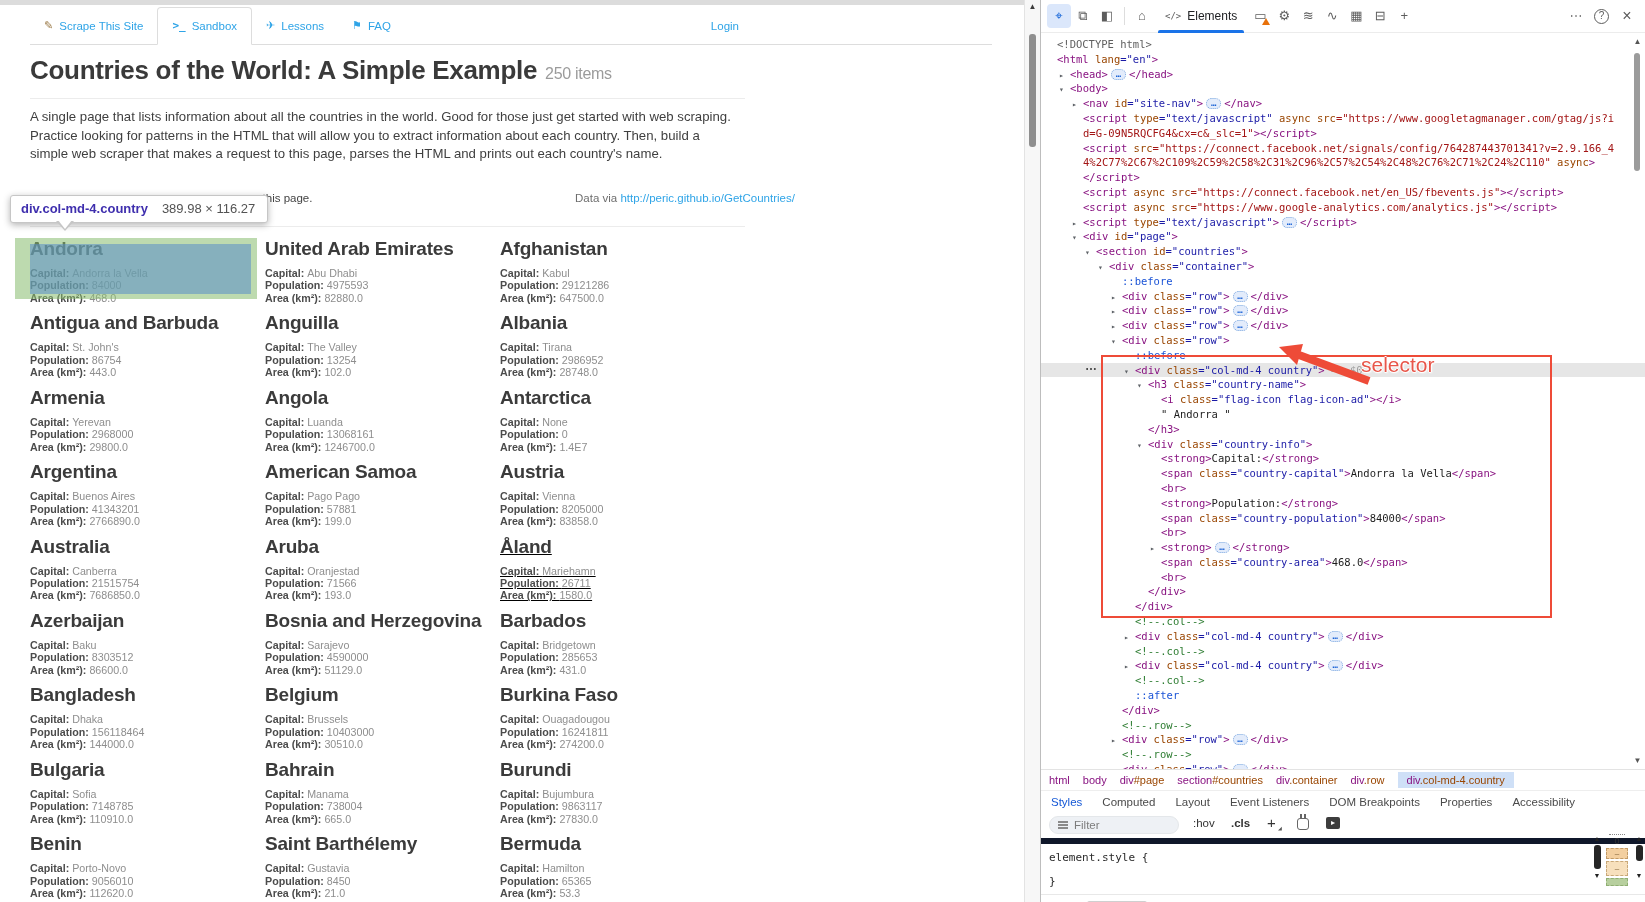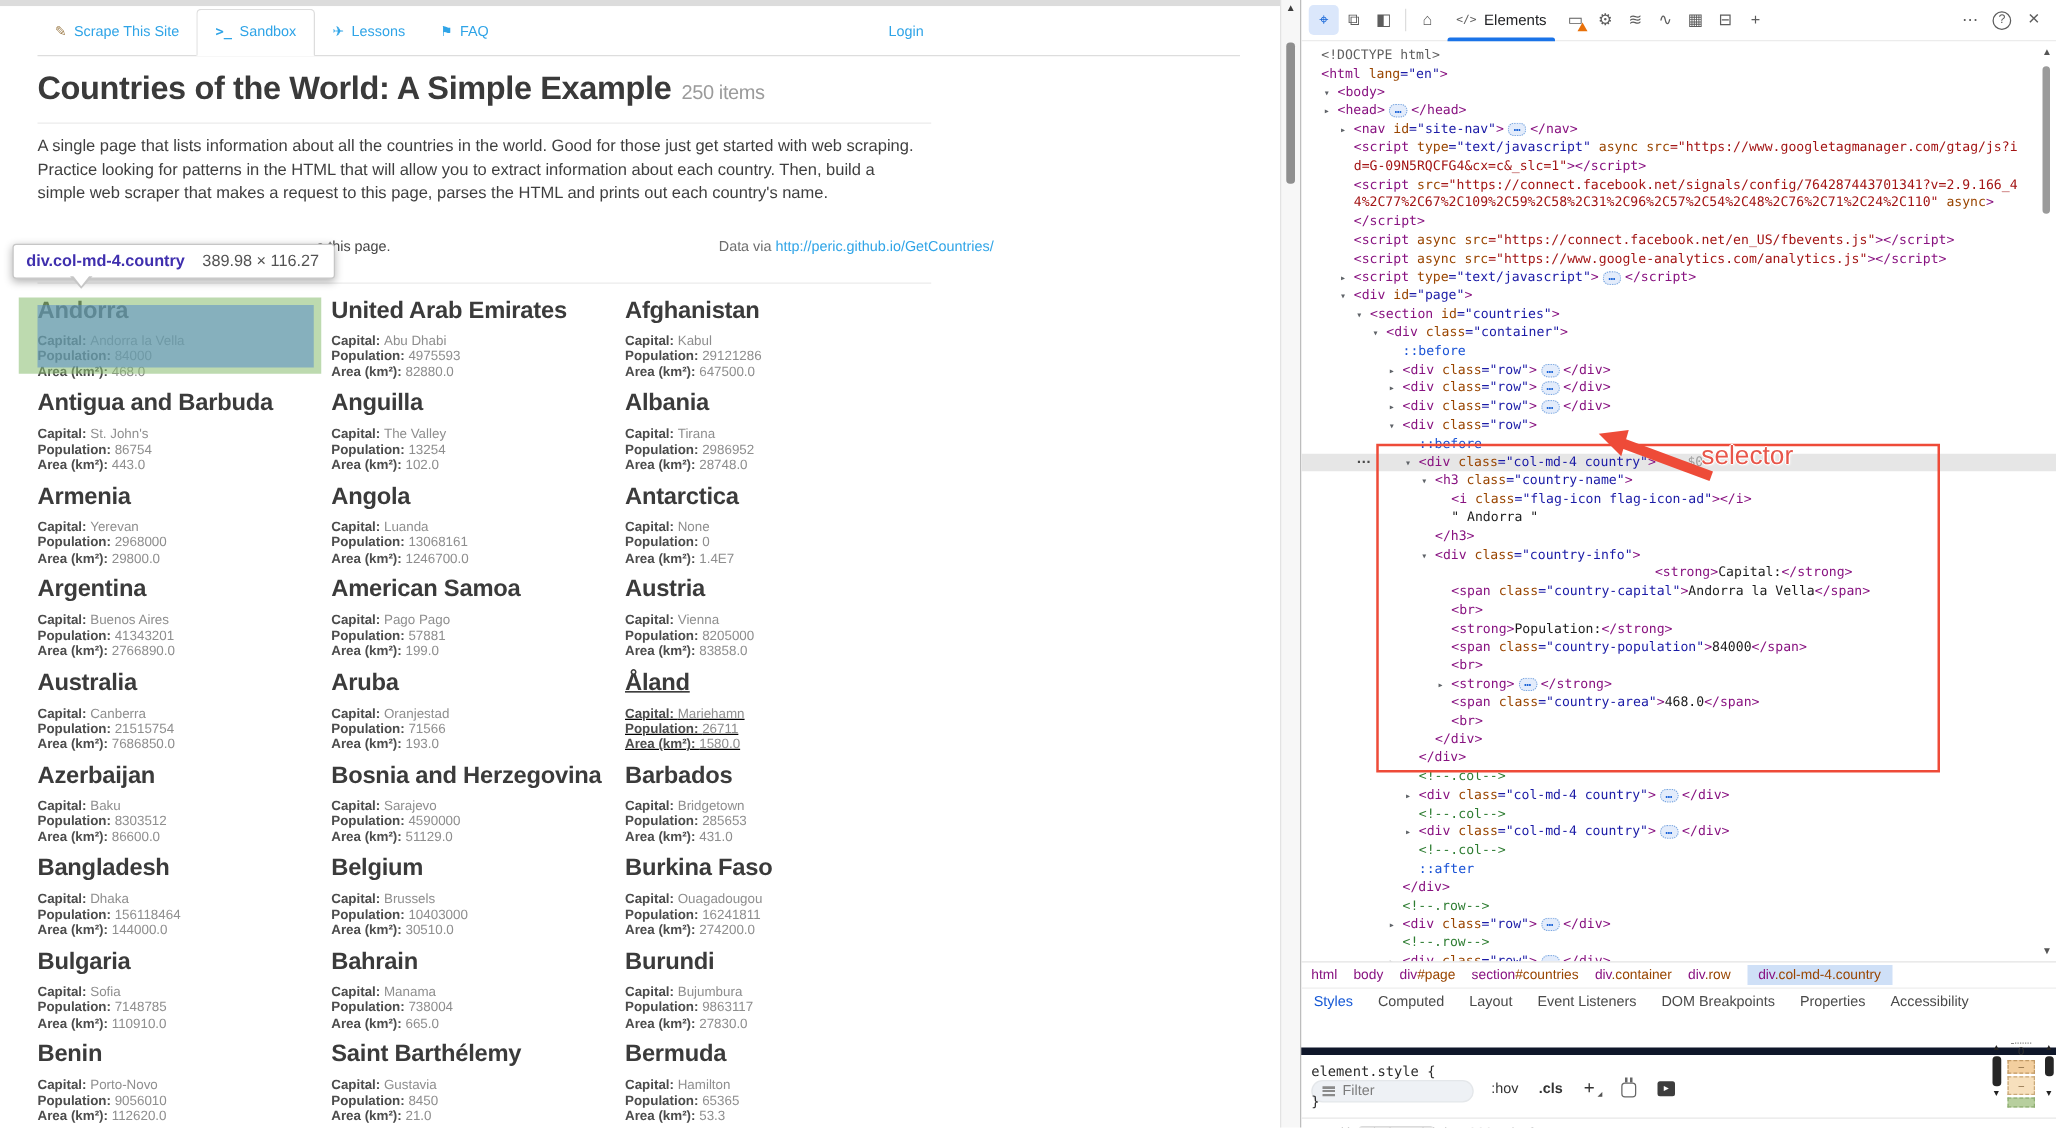--- a/index.html
+++ b/index.html
@@ -90,21 +90,21 @@
                     display: flex; align-items: center; padding-left: 8px; gap: 13px; font-size: 11px; overflow: hidden; }
   .bc-item { cursor: pointer; white-space: nowrap; }
   .bc-item.sel { background: #cfe0f7; padding: 2px 9px; }
   .bc-tag { color: #881280; } .bc-suf { color: #994500; }
 
   .dt-tabs { position: absolute; left: 0; top: 790px; width: 100%; height: 22px; border-top: 1px solid #eee;
              display: flex; align-items: center; gap: 20px; padding-left: 10px; font-size: 11.5px; color: #4a4a4a; }
   .st-tab { cursor: pointer; white-space: nowrap; }
   .st-tab.active { color: #1558d6; }
 
-  .filter-row { position: absolute; left: 0; top: 860px; width: 100%; height: 26px; text-decoration: underline; }
+  .filter-row { position: absolute; left: 0; top: 812px; width: 100%; height: 26px; text-decoration: underline; }
   .filter-pill { position: absolute; left: 8px; top: 4px; width: 130px; height: 18px; background: #eef1f5; border: 1px solid #e4e7ea;
                  border-radius: 9px; display: flex; align-items: center; gap: 6px; padding: 0 8px; color: #7c7c7c; font-size: 11.5px; }
   .funnel { width: 10px; height: 8px; background: linear-gradient(to bottom, #8a8a8a 0 2px, transparent 2px 3px, #8a8a8a 3px 5px, transparent 5px 6px, #8a8a8a 6px 8px); }
   .toggle { position: absolute; top: 5px; font-size: 11.5px; color: #333; cursor: pointer; text-align: right; }
   .t-hov { left: 152px; } .t-cls { left: 190px; font-weight: bold; }
   .t-plus { left: 226px; font-size: 15px; top: 2px; }
   .t-plus:after { content: "◢"; position: absolute; right: -6px; bottom: 0px; font-size: 5px; color: #555; }
   .plug-icon { position: absolute; left: 256px; top: 6px; width: 12px; height: 12px; border: 1.4px solid #666; border-radius: 3px; cursor: pointer; }
   .plug-icon:after { content: ""; position: absolute; left: 2px; top: -5px; width: 2px; height: 4px; background: #666; box-shadow: 4px 0 0 #666; }
   .panel-icon { position: absolute; left: 285px; top: 5px; width: 14px; height: 12px; background: #3d3d3d; border-radius: 2px;
@@ -371,22 +371,22 @@
         <span class="tb-icon ">⋯</span>
         <span class="tb-icon help">?</span>
         <span class="tb-icon close">×</span>
       </div>
     </div>
 
   <div class="dom-pane">
     <div class="dom-tree">
         <div class="dom-line" style="padding-left: 16px;"><span class="seg-doc">&lt;!DOCTYPE html&gt;</span></div>
         <div class="dom-line" style="padding-left: 16px;"><span class="seg-tag">&lt;html</span><span class="seg-attr"> lang</span><span class="seg-val">="en"</span><span class="seg-tag">&gt;</span></div>
+        <div class="dom-line" style="padding-left: 29px;"><span class="tw">▸</span><span class="seg-tag">&lt;head&gt;</span><span class="dots">…</span><span class="seg-tag">&lt;/head&gt;</span></div>
         <div class="dom-line" style="padding-left: 29px;"><span class="tw">▾</span><span class="seg-tag">&lt;body&gt;</span></div>
-        <div class="dom-line" style="padding-left: 29px;"><span class="tw">▸</span><span class="seg-tag">&lt;head&gt;</span><span class="dots">…</span><span class="seg-tag">&lt;/head&gt;</span></div>
         <div class="dom-line" style="padding-left: 42px;"><span class="tw">▸</span><span class="seg-tag">&lt;nav</span><span class="seg-attr"> id</span><span class="seg-val">="site-nav"</span><span class="seg-tag">&gt;</span><span class="dots">…</span><span class="seg-tag">&lt;/nav&gt;</span></div>
         <div class="dom-line" style="padding-left: 42px;"><span class="seg-tag">&lt;script</span><span class="seg-attr"> type</span><span class="seg-val">="text/javascript"</span><span class="seg-attr"> async</span><span class="seg-attr"> src</span><span class="seg-url">="https://www.googletagmanager.com/gtag/js?i</span></div>
         <div class="dom-line" style="padding-left: 42px;"><span class="seg-url">d=G-09N5RQCFG4&amp;cx=c&amp;_slc=1"</span><span class="seg-tag">&gt;&lt;/script&gt;</span></div>
         <div class="dom-line" style="padding-left: 42px;"><span class="seg-tag">&lt;script</span><span class="seg-attr"> src</span><span class="seg-url">="https://connect.facebook.net/signals/config/764287443701341?v=2.9.166_4</span></div>
         <div class="dom-line" style="padding-left: 42px;"><span class="seg-url">4%2C77%2C67%2C109%2C59%2C58%2C31%2C96%2C57%2C54%2C48%2C76%2C71%2C24%2C110"</span><span class="seg-attr"> async</span><span class="seg-tag">&gt;</span></div>
         <div class="dom-line" style="padding-left: 42px;"><span class="seg-tag">&lt;/script&gt;</span></div>
         <div class="dom-line" style="padding-left: 42px;"><span class="seg-tag">&lt;script</span><span class="seg-attr"> async</span><span class="seg-attr"> src</span><span class="seg-url">="https://connect.facebook.net/en_US/fbevents.js"</span><span class="seg-tag">&gt;&lt;/script&gt;</span></div>
         <div class="dom-line" style="padding-left: 42px;"><span class="seg-tag">&lt;script</span><span class="seg-attr"> async</span><span class="seg-attr"> src</span><span class="seg-url">="https://www.google-analytics.com/analytics.js"</span><span class="seg-tag">&gt;&lt;/script&gt;</span></div>
         <div class="dom-line" style="padding-left: 42px;"><span class="tw">▸</span><span class="seg-tag">&lt;script</span><span class="seg-attr"> type</span><span class="seg-val">="text/javascript"</span><span class="seg-tag">&gt;</span><span class="dots">…</span><span class="seg-tag">&lt;/script&gt;</span></div>
         <div class="dom-line" style="padding-left: 42px;"><span class="tw">▾</span><span class="seg-tag">&lt;div</span><span class="seg-attr"> id</span><span class="seg-val">="page"</span><span class="seg-tag">&gt;</span></div>
@@ -397,21 +397,21 @@
         <div class="dom-line" style="padding-left: 81px;"><span class="tw">▸</span><span class="seg-tag">&lt;div</span><span class="seg-attr"> class</span><span class="seg-val">="row"</span><span class="seg-tag">&gt;</span><span class="dots">…</span><span class="seg-tag">&lt;/div&gt;</span></div>
         <div class="dom-line" style="padding-left: 81px;"><span class="tw">▸</span><span class="seg-tag">&lt;div</span><span class="seg-attr"> class</span><span class="seg-val">="row"</span><span class="seg-tag">&gt;</span><span class="dots">…</span><span class="seg-tag">&lt;/div&gt;</span></div>
         <div class="dom-line" style="padding-left: 81px;"><span class="tw">▾</span><span class="seg-tag">&lt;div</span><span class="seg-attr"> class</span><span class="seg-val">="row"</span><span class="seg-tag">&gt;</span></div>
         <div class="dom-line" style="padding-left: 94px;"><span class="seg-pse">::before</span></div>
         <div class="dom-line selected" style="padding-left: 94px;"><span class="tw">▾</span><span class="seg-tag">&lt;div</span><span class="seg-attr"> class</span><span class="seg-val">="col-md-4 country"</span><span class="seg-tag">&gt;</span><span class="seg-gray"> == $0</span></div>
         <div class="dom-line" style="padding-left: 107px;"><span class="tw">▾</span><span class="seg-tag">&lt;h3</span><span class="seg-attr"> class</span><span class="seg-val">="country-name"</span><span class="seg-tag">&gt;</span></div>
         <div class="dom-line" style="padding-left: 120px;"><span class="seg-tag">&lt;i</span><span class="seg-attr"> class</span><span class="seg-val">="flag-icon flag-icon-ad"</span><span class="seg-tag">&gt;&lt;/i&gt;</span></div>
         <div class="dom-line" style="padding-left: 120px;"><span class="seg-txt">" Andorra "</span></div>
         <div class="dom-line" style="padding-left: 107px;"><span class="seg-tag">&lt;/h3&gt;</span></div>
         <div class="dom-line" style="padding-left: 107px;"><span class="tw">▾</span><span class="seg-tag">&lt;div</span><span class="seg-attr"> class</span><span class="seg-val">="country-info"</span><span class="seg-tag">&gt;</span></div>
-        <div class="dom-line" style="padding-left: 120px; text-align: center;"><span class="seg-tag">&lt;strong&gt;</span><span class="seg-txt">Capital:</span><span class="seg-tag">&lt;/strong&gt;</span></div>
+        <div class="dom-line" style="padding-left: 120px;"><span class="seg-tag">&lt;strong&gt;</span><span class="seg-txt">Capital:</span><span class="seg-tag">&lt;/strong&gt;</span></div>
         <div class="dom-line" style="padding-left: 120px;"><span class="seg-tag">&lt;span</span><span class="seg-attr"> class</span><span class="seg-val">="country-capital"</span><span class="seg-tag">&gt;</span><span class="seg-txt">Andorra la Vella</span><span class="seg-tag">&lt;/span&gt;</span></div>
         <div class="dom-line" style="padding-left: 120px;"><span class="seg-tag">&lt;br&gt;</span></div>
         <div class="dom-line" style="padding-left: 120px;"><span class="seg-tag">&lt;strong&gt;</span><span class="seg-txt">Population:</span><span class="seg-tag">&lt;/strong&gt;</span></div>
         <div class="dom-line" style="padding-left: 120px;"><span class="seg-tag">&lt;span</span><span class="seg-attr"> class</span><span class="seg-val">="country-population"</span><span class="seg-tag">&gt;</span><span class="seg-txt">84000</span><span class="seg-tag">&lt;/span&gt;</span></div>
         <div class="dom-line" style="padding-left: 120px;"><span class="seg-tag">&lt;br&gt;</span></div>
         <div class="dom-line" style="padding-left: 120px;"><span class="tw">▸</span><span class="seg-tag">&lt;strong&gt;</span><span class="dots">…</span><span class="seg-tag">&lt;/strong&gt;</span></div>
         <div class="dom-line" style="padding-left: 120px;"><span class="seg-tag">&lt;span</span><span class="seg-attr"> class</span><span class="seg-val">="country-area"</span><span class="seg-tag">&gt;</span><span class="seg-txt">468.0</span><span class="seg-tag">&lt;/span&gt;</span></div>
         <div class="dom-line" style="padding-left: 120px;"><span class="seg-tag">&lt;br&gt;</span></div>
         <div class="dom-line" style="padding-left: 107px;"><span class="seg-tag">&lt;/div&gt;</span></div>
         <div class="dom-line" style="padding-left: 94px;"><span class="seg-tag">&lt;/div&gt;</span></div>

